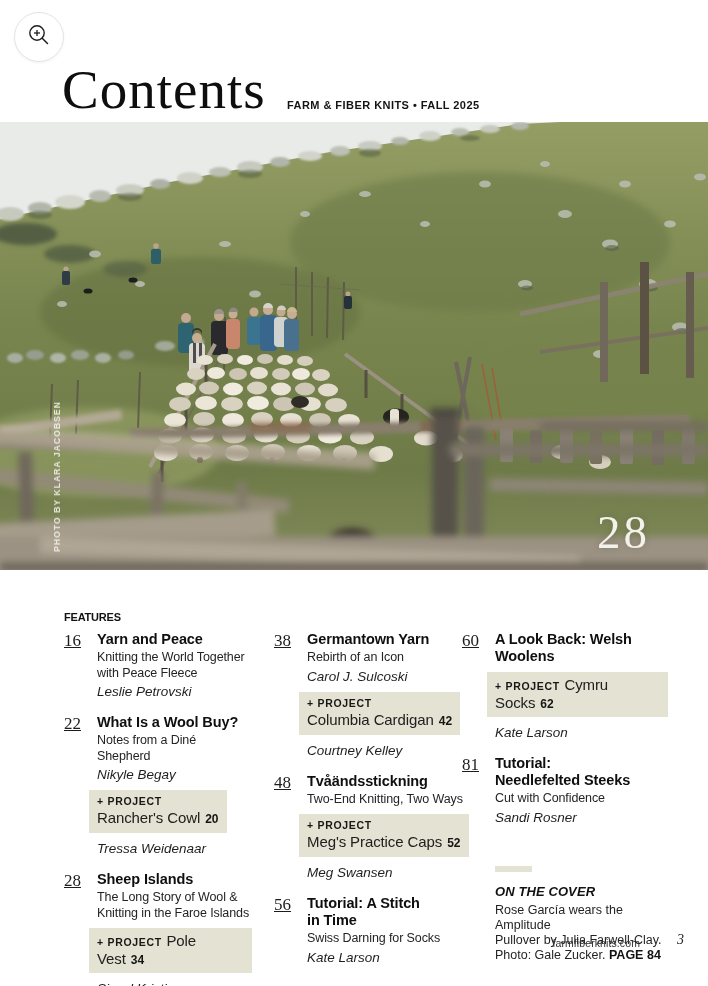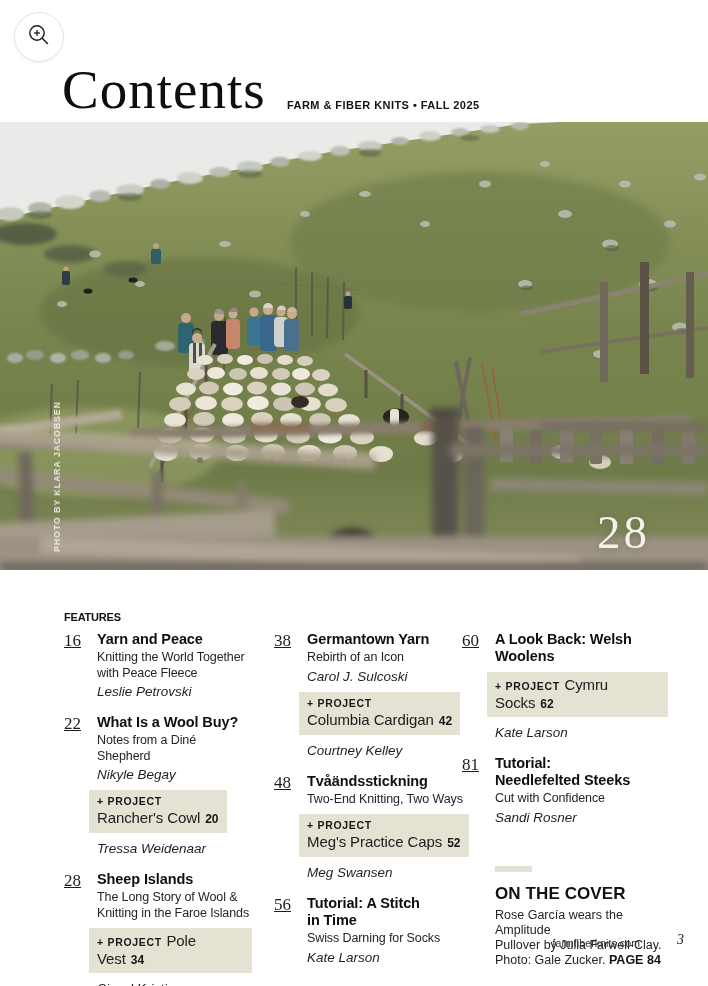--- a/index.html
+++ b/index.html
@@ -85,21 +85,21 @@
     font-size:10.5px; font-weight:bold; letter-spacing:.7px; color:#171717;
   }
   .project-box.stacked .plabel { display:block; margin-bottom:2px; }
   .project-box .pname { font-size:15px; color:#202020; letter-spacing:-.1px;text-align:center; }
   .project-box .ppage { font-size:12px; font-weight:bold; color:#151515; margin-left:5px; }
   .project-box.inline  { padding:4px 8px 5px; }
 
   
   .cover-wrap { margin-left:33px; margin-top:40px; }
   .cover-divider { width:37px; height:6px; background:#e4e2d2; margin-bottom:12px; }
-  .cover-heading { font-size:17px; font-weight:bold; color:#121212; letter-spacing:.1px; margin-bottom:4px; }
+  .cover-heading { font-size:13px; font-weight:bold; color:#121212; letter-spacing:.1px; margin-bottom:4px;font-style:italic; }
   .cover-text { font-size:12.5px; color:#242424; line-height:15px; white-space:pre-line; }
   .cover-text b { font-weight:bold; color:#121212; }
 
   
   .footer-site {
     position:absolute; top:937px; right:68px;
     font-size:10.5px; color:#2e2e2e; letter-spacing:.1px; text-decoration:none;
   }
   .footer-page {
     position:absolute; top:932px; right:24px;

